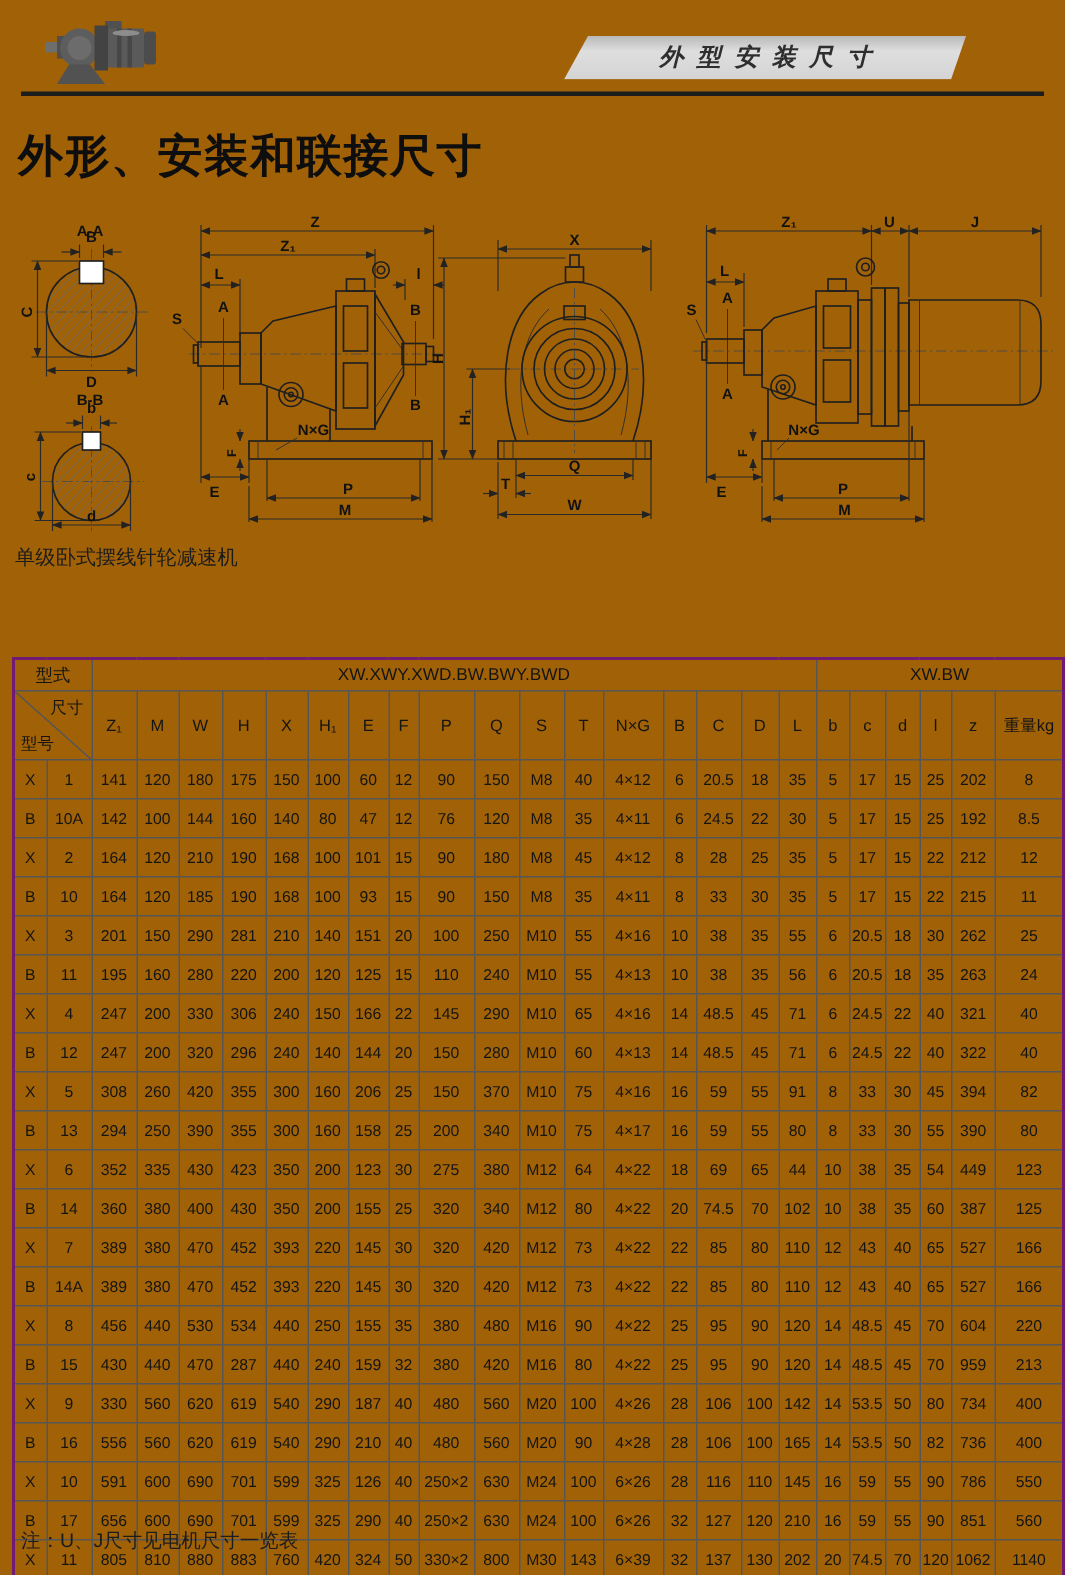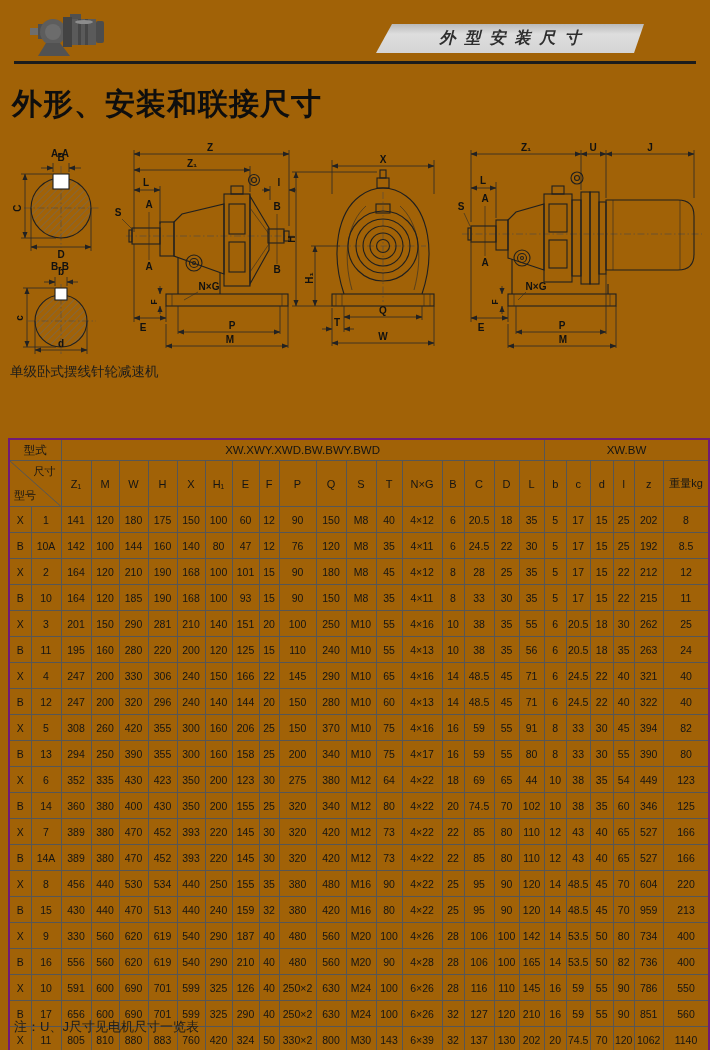--- a/index.html
+++ b/index.html
@@ -672,21 +672,21 @@
           <td>80</td>
           <td>4×22</td>
           <td>20</td>
           <td>74.5</td>
           <td>70</td>
           <td>102</td>
           <td>10</td>
           <td>38</td>
           <td>35</td>
           <td>60</td>
-          <td>346</td>
+          <td>387</td>
           <td>125</td>
         </tr>
         <tr>
           <td>X</td>
           <td>7</td>
           <td>389</td>
           <td>380</td>
           <td>470</td>
           <td>452</td>
           <td>393</td>
@@ -762,21 +762,21 @@
           <td>70</td>
           <td>604</td>
           <td>220</td>
         </tr>
         <tr>
           <td>B</td>
           <td>15</td>
           <td>430</td>
           <td>440</td>
           <td>470</td>
-          <td>513</td>
+          <td>287</td>
           <td>440</td>
           <td>240</td>
           <td>159</td>
           <td>32</td>
           <td>380</td>
           <td>420</td>
           <td>M16</td>
           <td>80</td>
           <td>4×22</td>
           <td>25</td>

